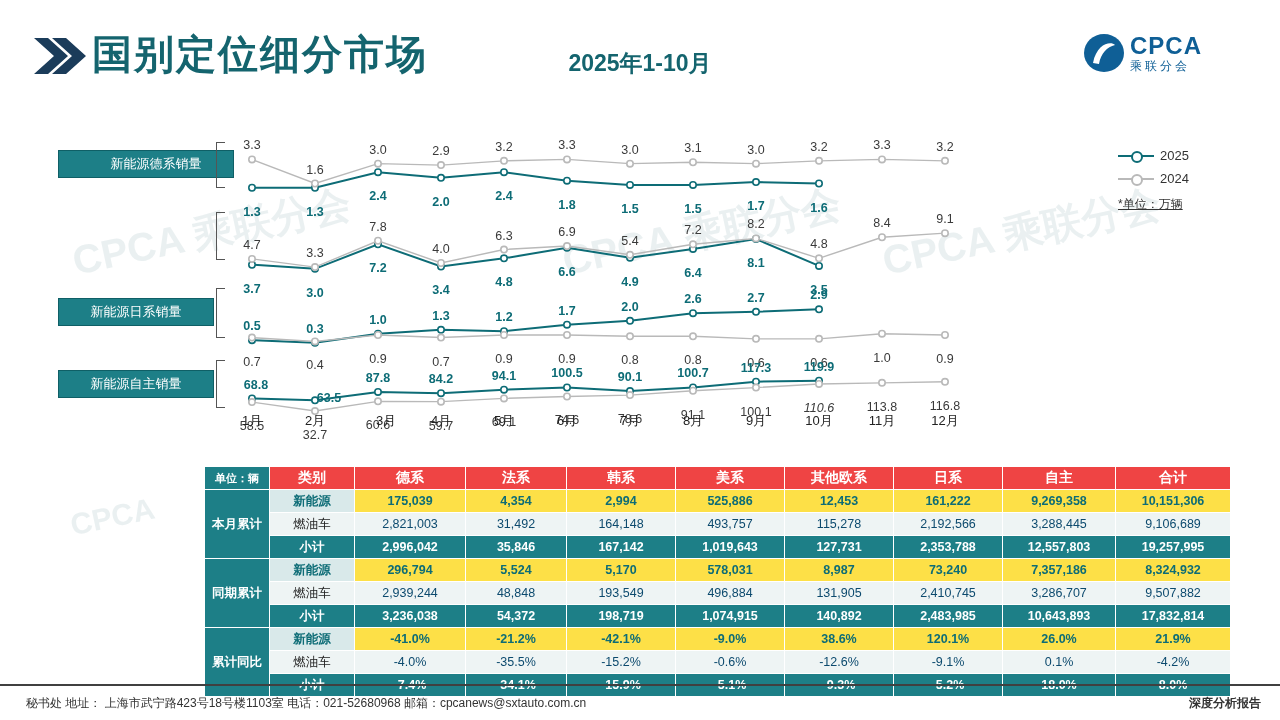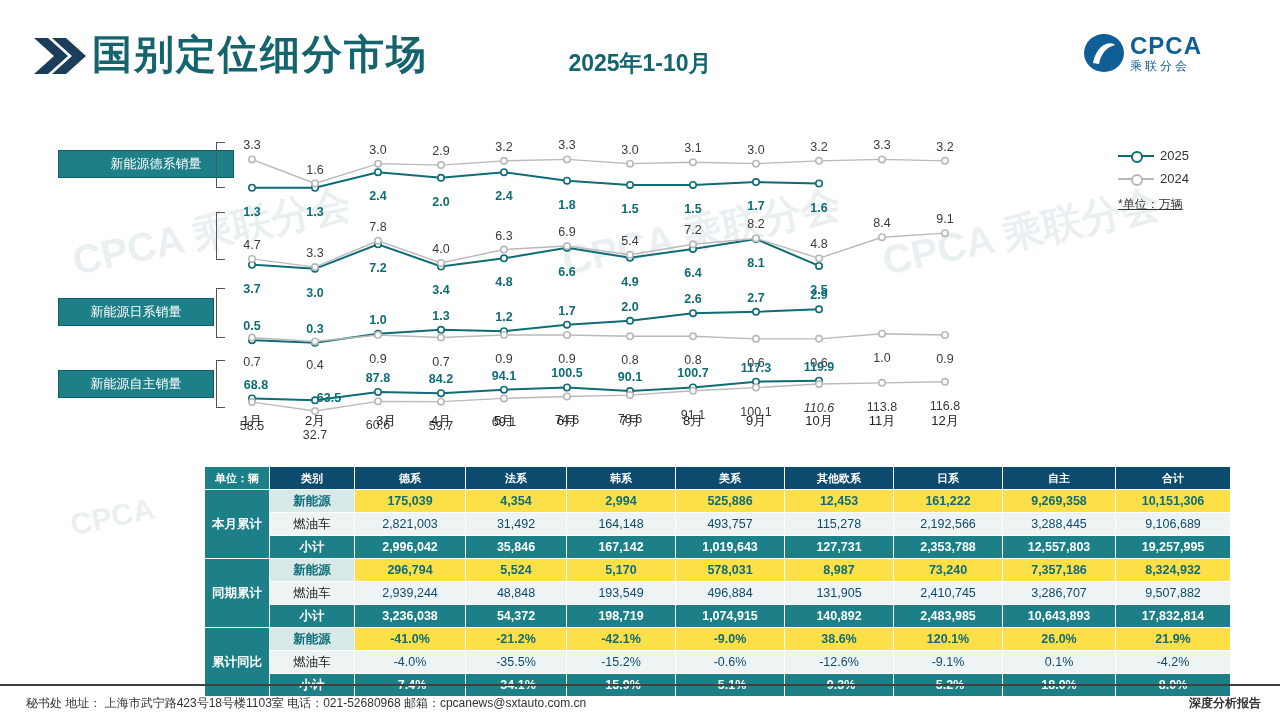--- a/index.html
+++ b/index.html
@@ -66,21 +66,21 @@
     position:absolute;left:204px;top:466px;border-collapse:collapse;
     font-size:12.5px;
   }
   table.data td,table.data th{
     border:1px solid #ffffff;
     text-align:center;
     height:22px;
     padding:0 4px;
     white-space:nowrap;
   }
-  .th-main{background:#0c4a6e;color:#ffffff;font-weight:bold;font-size:11px;height:26px;}
+  .th-main{background:#ef4444;color:#ffffff;font-weight:bold;font-size:14px;height:26px;}
   .th-unit{background:#1d7f87;color:#ffffff;font-weight:bold;font-size:11px;width:56px;}
   .grp{background:#1d7f87;color:#ffffff;font-weight:bold;font-size:12.5px;width:56px;}
   .lbl-new{background:#d9e9ea;color:#0d6c76;font-weight:bold;}
   .lbl-fuel{background:#eef4f4;color:#222;}
   .lbl-sum{background:#1d7f87;color:#fff;font-weight:bold;}
   td.new{background:#fde047;color:#0d6c76;font-weight:bold;}
   td.fuel{background:#eef4f4;color:#0c4a6e;}
   td.sum{background:#1d7f87;color:#ffffff;font-weight:bold;}
 
   

